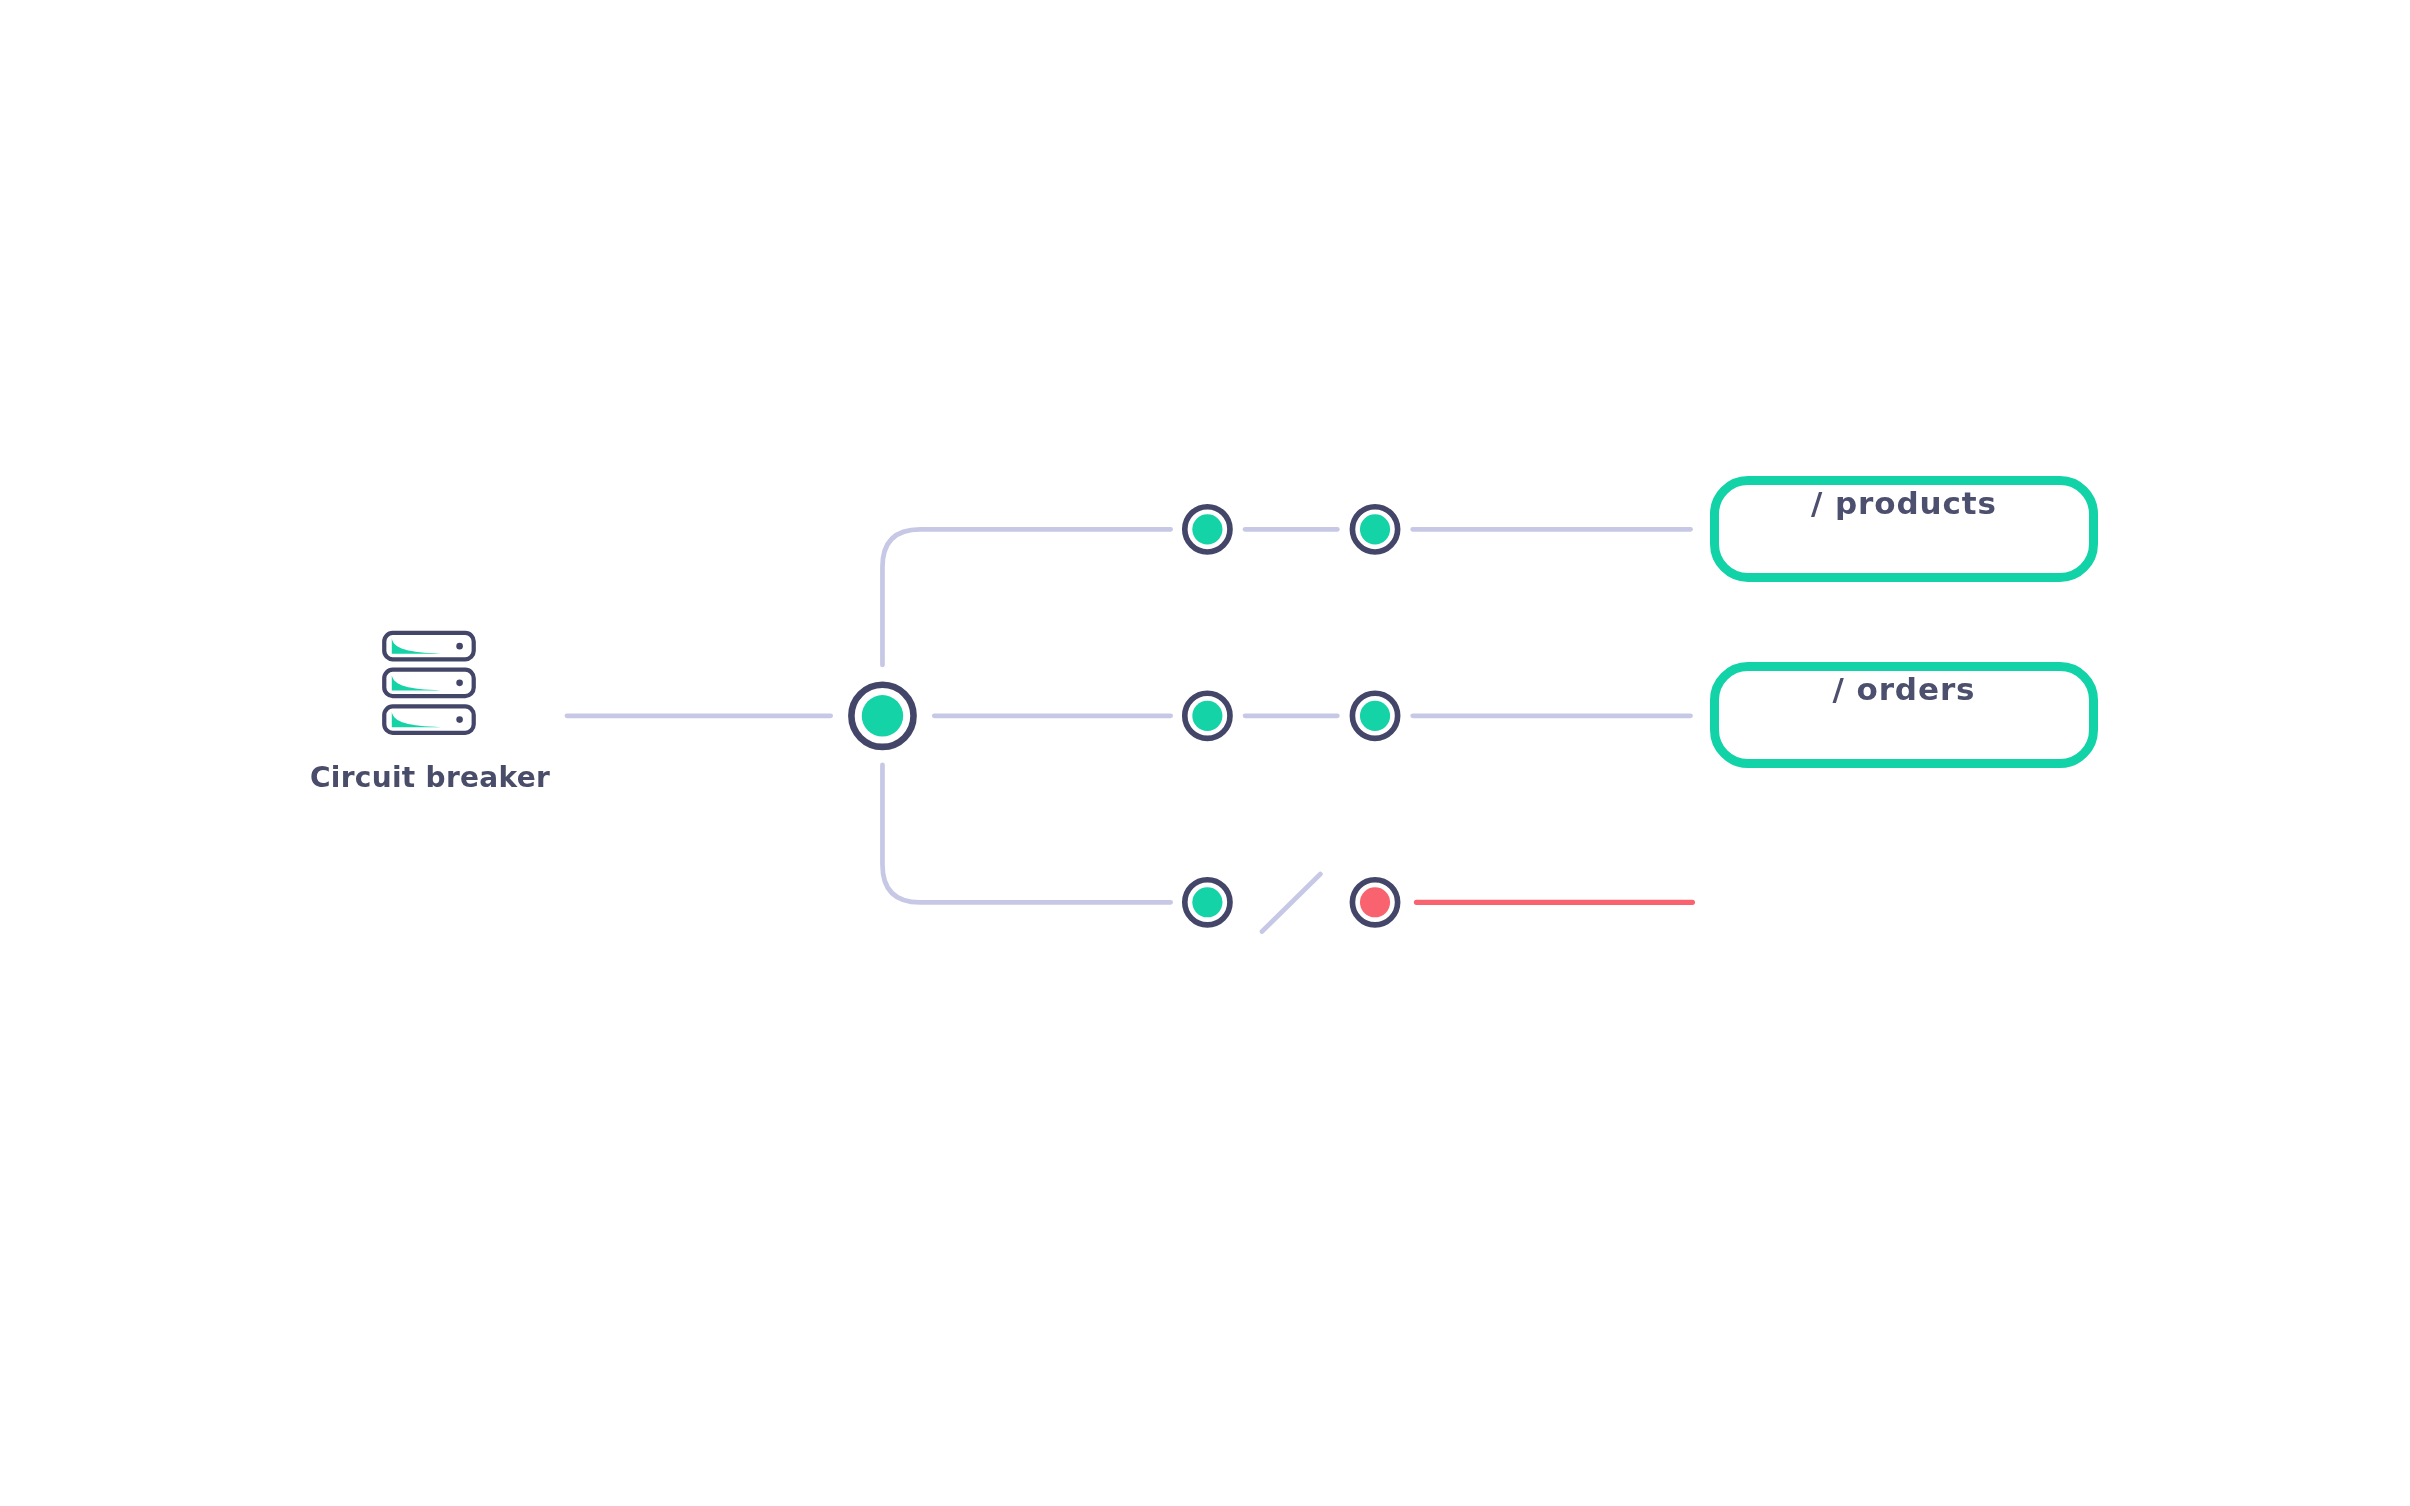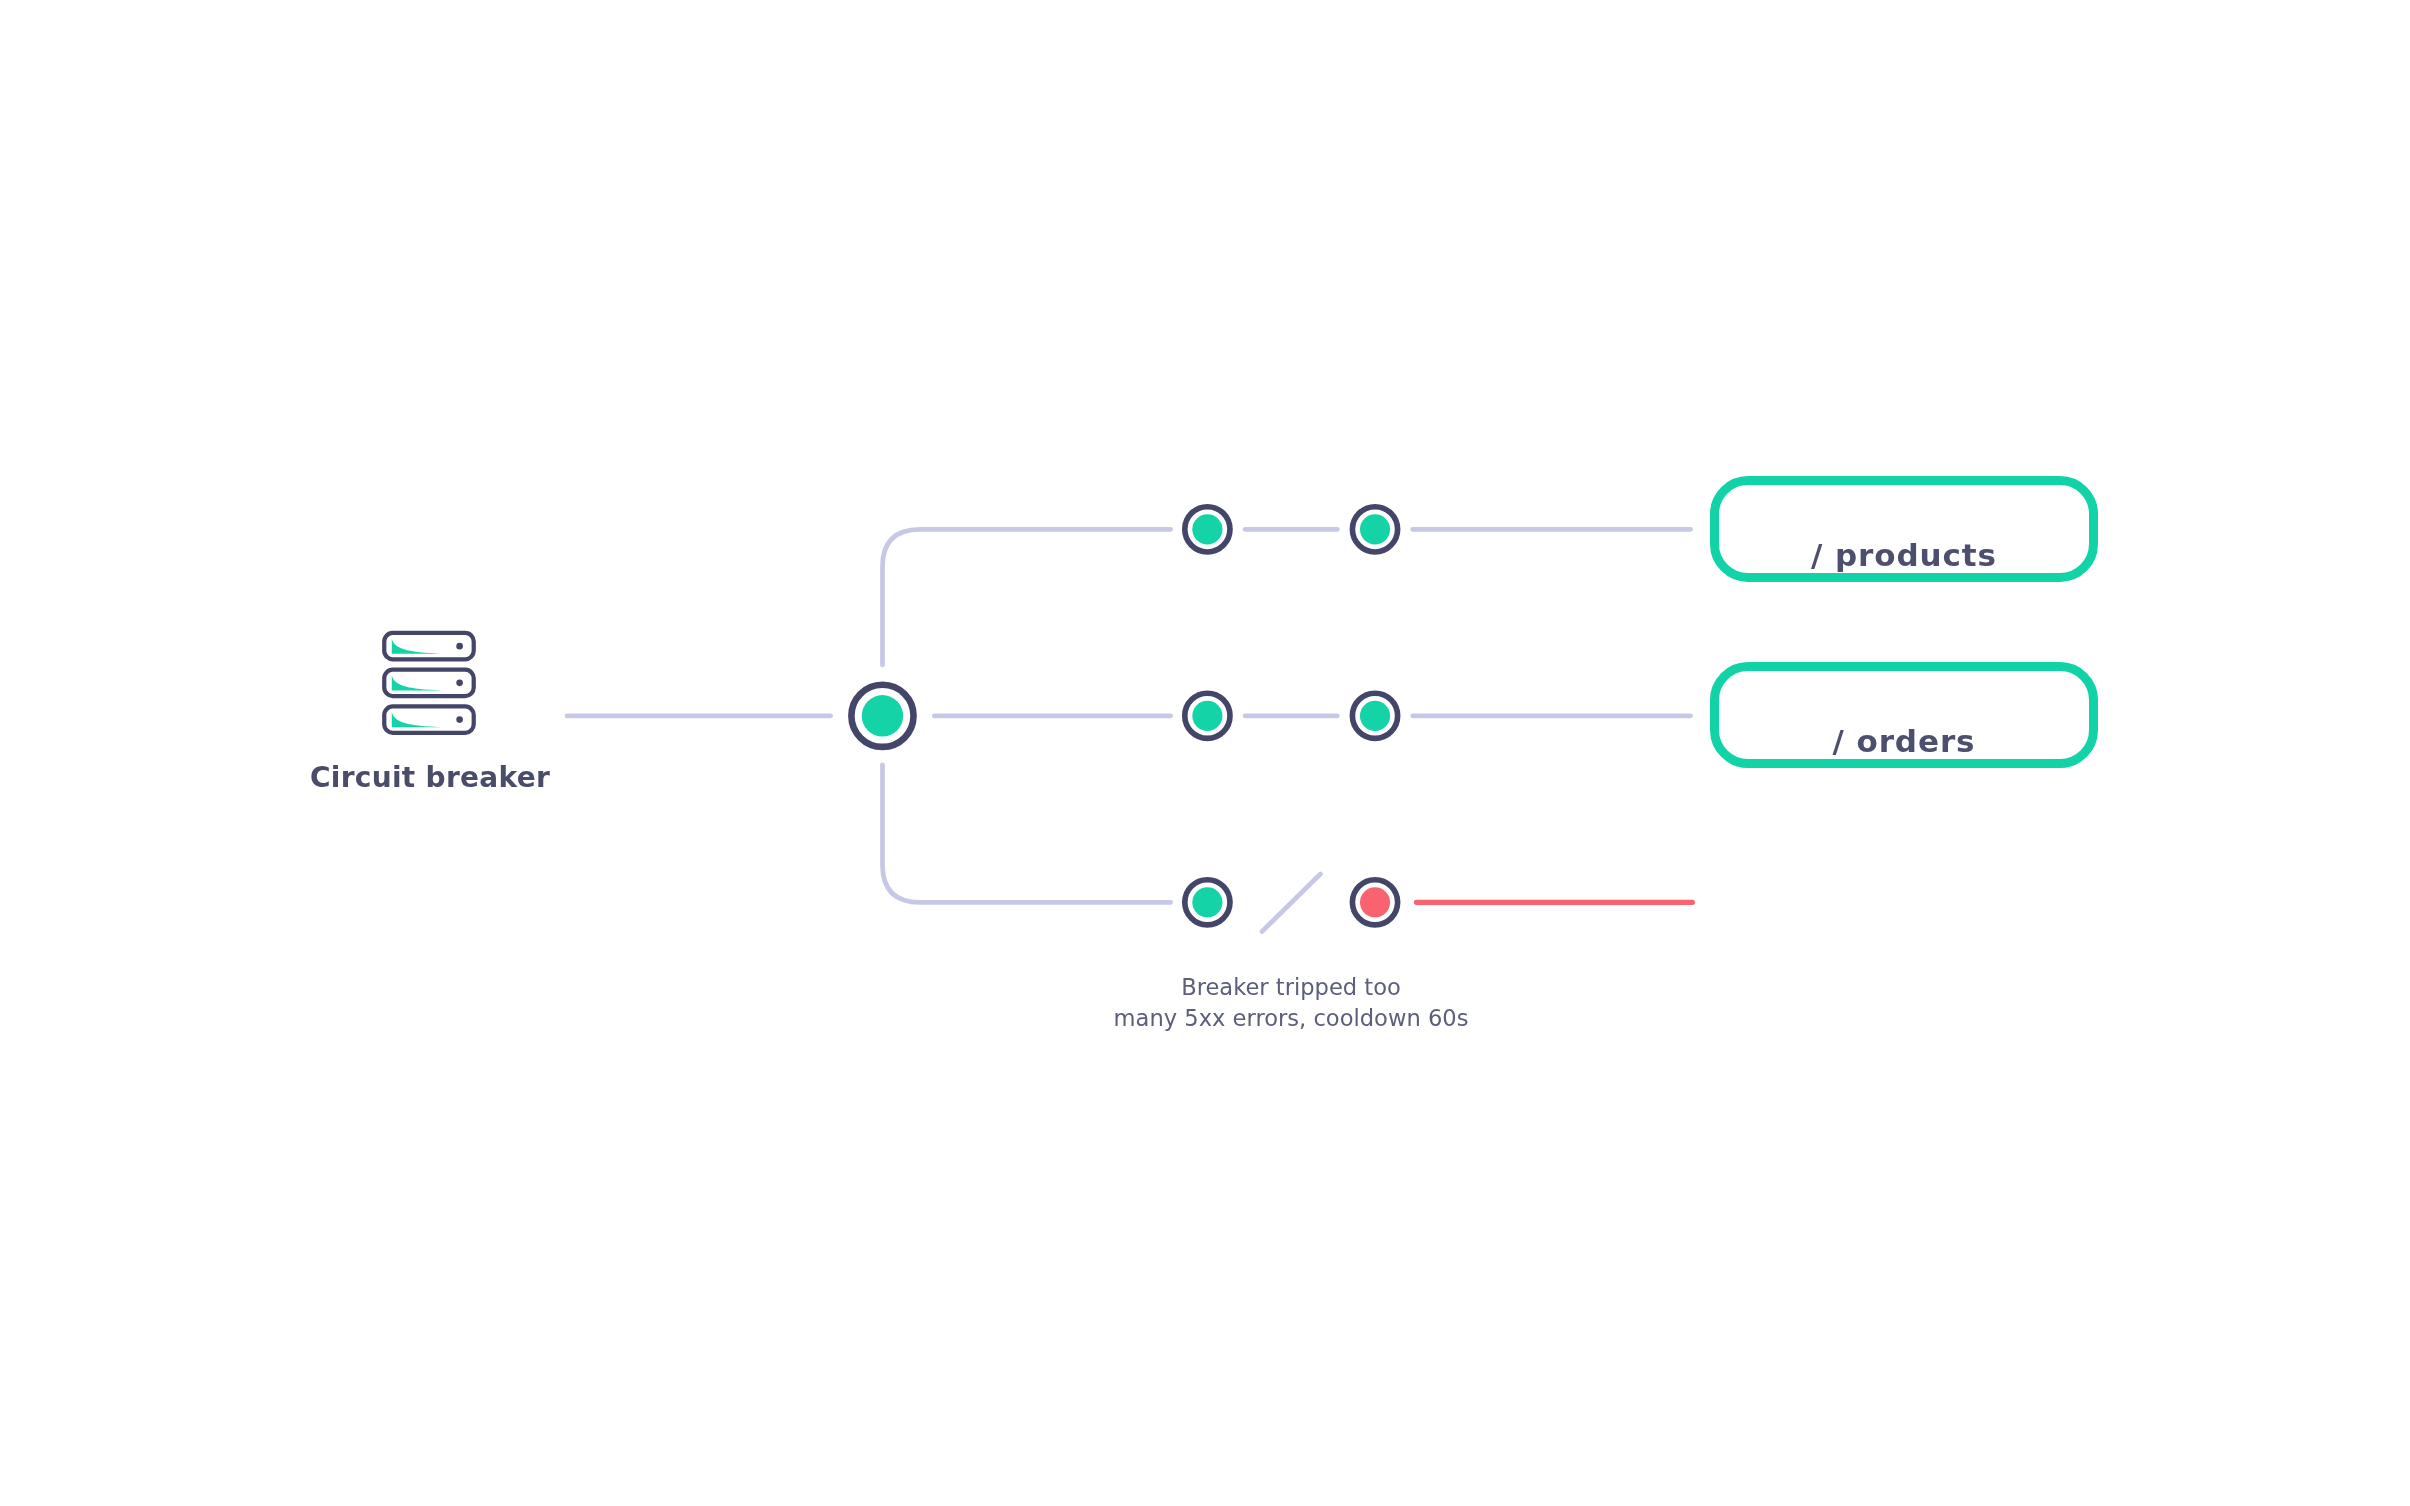--- a/index.html
+++ b/index.html
@@ -30,21 +30,21 @@
   }
   .endpoint {
     position: absolute;
     left: 1710px;
     width: 388px;
     height: 106px;
     box-sizing: border-box;
     border-radius: 38px;
     background: #ffffff;
     display: flex;
-    align-items: flex-end;
+    align-items: flex-start;
     justify-content: center;
     font-size: 31px;
     font-weight: 600;
     color: #4c4f6d;
     letter-spacing: 0.9px;
     white-space: nowrap;
   }
   .endpoint--closed { border: 9.4px solid #12d3a7; }
   .endpoint--open   { border: 9.4px solid #f9636f; }
   .endpoint--products        { top: 476px; }
@@ -132,19 +132,15 @@
 
   <div class="endpoint endpoint--closed endpoint--products">
     <span>/ products</span>
   </div>
 
   <div class="endpoint endpoint--closed endpoint--orders">
     <span>/ orders</span>
   </div>
 
 
-  <div class="caption">
-    <div>Breaker tripped too</div>
-    <div>many 5xx errors, cooldown 60s</div>
-  </div>
 
 </div>
 
 
 </body></html>

